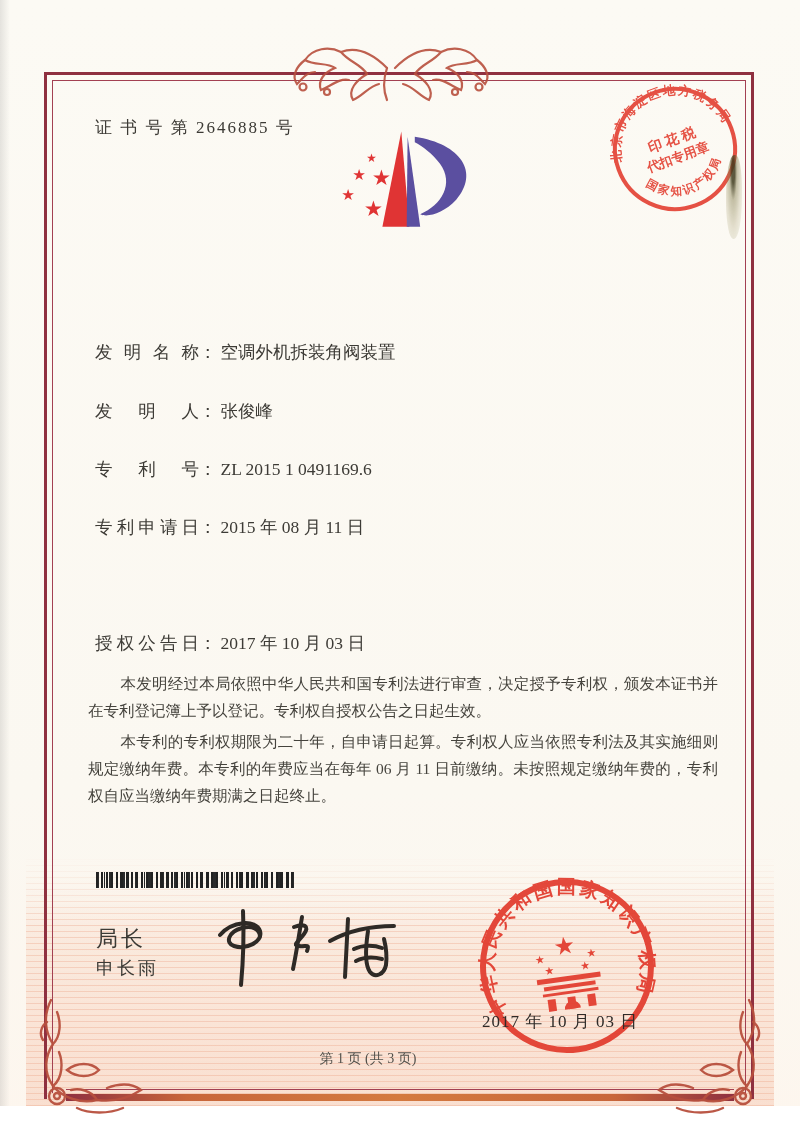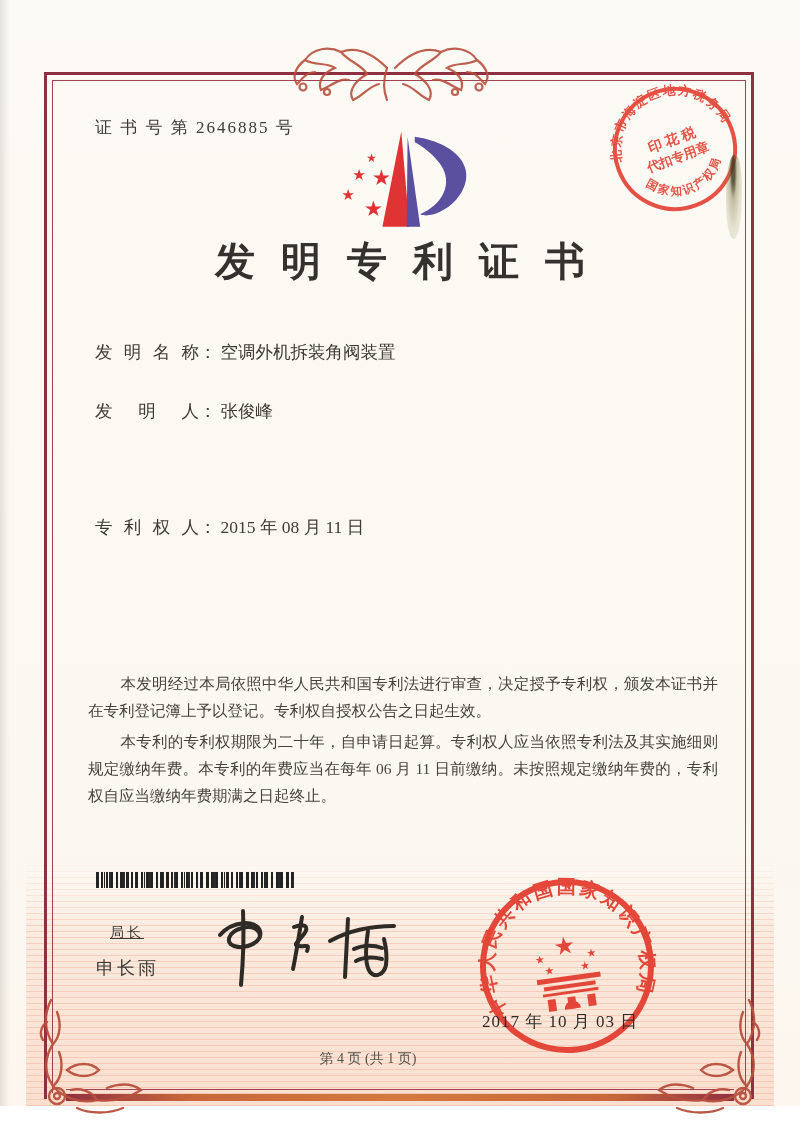--- a/index.html
+++ b/index.html
@@ -32,21 +32,21 @@
   .field .lbl{display:inline-block;width:104px;text-align:justify;text-align-last:justify;vertical-align:bottom;}
   .field .colon{margin-right:4px;}
   .body-text{position:absolute;left:84px;top:666px;width:638px;font-size:15.5px;line-height:27px;
         color:#45433d;text-align:justify;}
   .body-text p{margin:4px;text-indent:2.1em;}
   .barcode{position:absolute;left:96px;top:872px;width:200px;height:16px;
         background-image:
          repeating-linear-gradient(90deg,#222 0 2px,transparent 2px 5px),
          repeating-linear-gradient(90deg,#222 0 1px,transparent 1px 8px),
          repeating-linear-gradient(90deg,#2a2a2a 0 3px,transparent 3px 13px);}
-  .sig-role{position:absolute;left:110px;top:924px;font-size:14px;color:#3c3a35;letter-spacing:3px;font-family:"Liberation Sans",sans-serif;text-decoration:underline;}
+  .sig-role{position:absolute;left:96px;top:924px;font-size:22px;color:#3c3a35;letter-spacing:3px;font-family:"Liberation Sans",sans-serif;}
   .sig-name{position:absolute;left:96px;top:956px;font-size:18px;color:#3c3a35;letter-spacing:3px;font-family:"Liberation Sans",sans-serif;}
   .signature{position:absolute;left:198px;top:893px;}
   .issue-date{position:absolute;left:482px;top:1010px;font-size:17px;color:#2f2b28;letter-spacing:1px;z-index:6;}
   .footer{position:absolute;left:288px;top:1050px;width:160px;text-align:center;font-size:14px;color:#53514b;}
   .seal-national{position:absolute;left:477px;top:876px;width:180px;height:180px;transform:rotate(-8deg);opacity:.92;}
   .seal-tax{position:absolute;left:610px;top:84px;width:130px;height:130px;transform:rotate(-20deg);opacity:.88;}
   .logo{position:absolute;left:314px;top:126px;width:180px;height:108px;}
   .ornament-top{position:absolute;left:283px;top:28px;width:216px;height:80px;}
   .corner-bl{position:absolute;left:33px;top:992px;width:118px;height:132px;}
   .corner-br{position:absolute;left:649px;top:992px;width:118px;height:132px;transform:scaleX(-1);}
@@ -125,30 +125,35 @@
     <path d="M112,12 C164,20 184,52 158,82 C144,97 126,102 118,98 C142,88 156,64 140,42 C132,31 120,22 112,18 Z" fill="#5b4fa0"></path>
     <g fill="#e03434" font-size="20" text-anchor="middle">
       <text x="64" y="40" font-size="13">★</text>
       <text x="50" y="60" font-size="17">★</text>
       <text x="75" y="66" font-size="24">★</text>
       <text x="38" y="82" font-size="17">★</text>
       <text x="66" y="100" font-size="24">★</text>
     </g>
   </svg>
 
-  <div class="title">发明专利证书</div>
 
   <div class="field" style="top:399px">
     <span class="lbl">发明人</span><span class="colon">：</span><span>张俊峰</span>
   </div>
   <div class="field" style="top:340px">
     <span class="lbl">发明名称</span><span class="colon">：</span><span>空调外机拆装角阀装置</span>
   </div>
+  <div class="field" style="top:457px">
+    <span class="lbl">专利号</span><span class="colon">：</span><span>ZL 2015 1 0491169.6</span>
+  </div>
   <div class="field" style="top:515px">
-    <span class="lbl">专利权人</span><span class="colon">：</span><span>2015 年 08 月 11 日</span>
+    <span class="lbl">专利申请日</span><span class="colon">：</span><span>2015 年 08 月 11 日</span>
+  </div>
+  <div class="field" style="top:631px">
+    <span class="lbl">授权公告日</span><span class="colon">：</span><span>2017 年 10 月 03 日</span>
   </div>
 
   <div class="body-text">
     <p>本发明经过本局依照中华人民共和国专利法进行审查，决定授予专利权，颁发本证书并在专利登记簿上予以登记。专利权自授权公告之日起生效。</p>
     <p>本专利的专利权期限为二十年，自申请日起算。专利权人应当依照专利法及其实施细则规定缴纳年费。本专利的年费应当在每年 06 月 11 日前缴纳。未按照规定缴纳年费的，专利权自应当缴纳年费期满之日起终止。</p>
   </div>
 
   <div class="barcode"></div>
 
   <div class="sig-role">局长</div>
@@ -205,15 +210,15 @@
     </text>
     <text fill="#e23a2c" font-size="11.5" font-weight="bold" letter-spacing="2">
       <textPath href="#taxBottom" startOffset="50%" text-anchor="middle">国家知识产权局</textPath>
     </text>
     <text x="65" y="60" fill="#e23a2c" font-size="14" font-weight="bold" text-anchor="middle">印 花 税</text>
     <text x="65" y="78" fill="#e23a2c" font-size="13" font-weight="bold" text-anchor="middle">代扣专用章</text>
   </svg>
 
   <div class="stain"></div>
 
-  <div class="footer">第 4 页 (共 1 页)</div>
+  <div class="footer">第 1 页 (共 3 页)</div>
 
 </div>
 
 </body></html>

